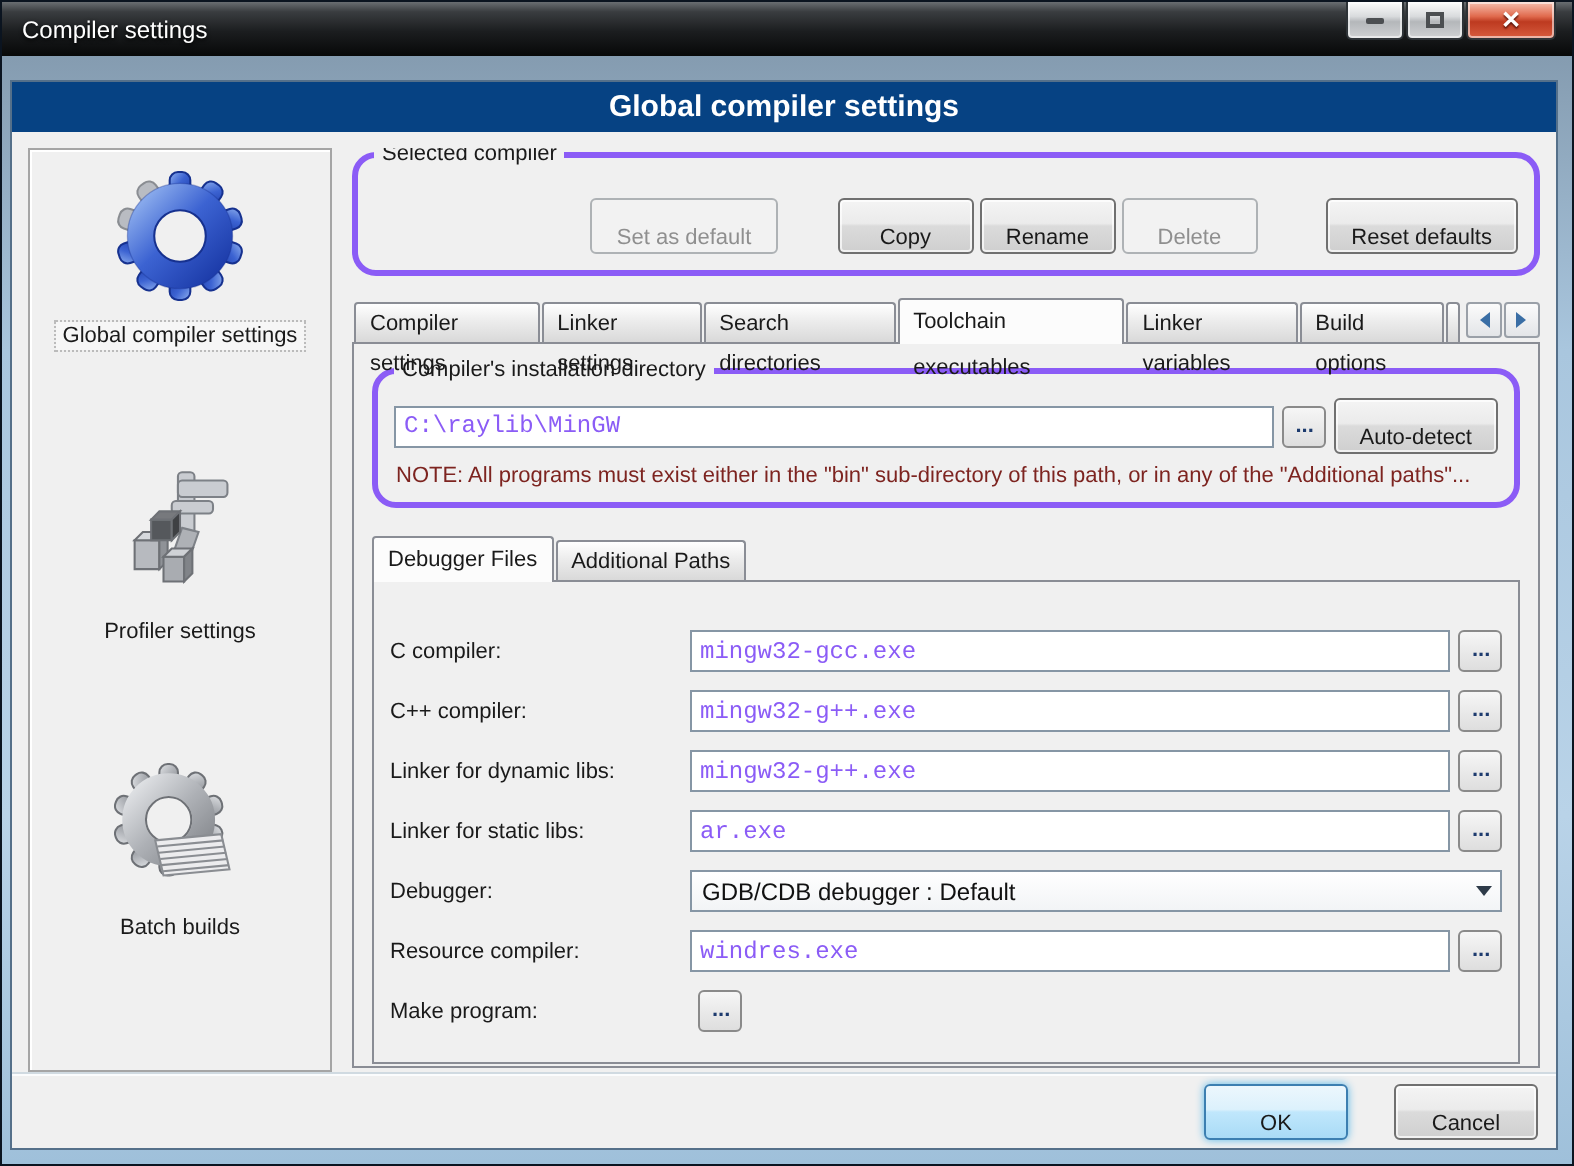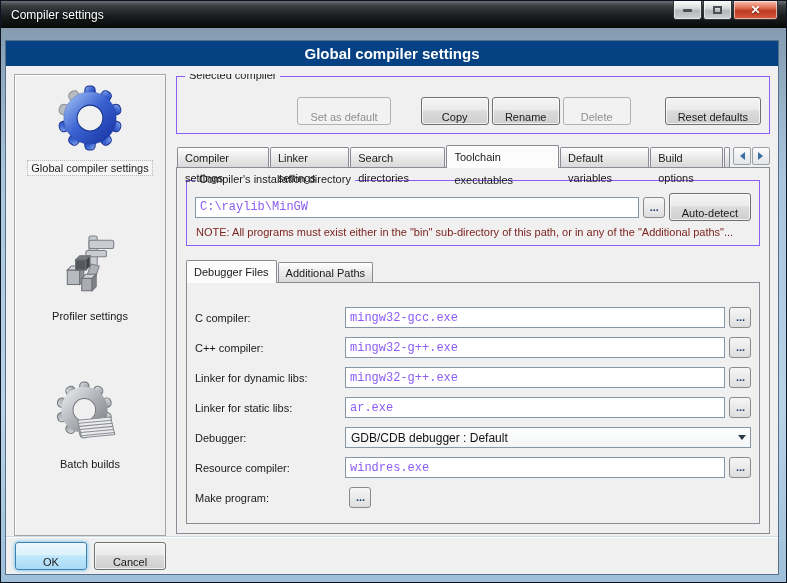--- a/index.html
+++ b/index.html
@@ -29,21 +29,21 @@
   .content{flex:1;display:flex;padding:8px 8px 0 8px;overflow:hidden;}
   
   .sidebar{width:152px;flex:0 0 152px;border:1px solid #a5a5a5;box-shadow:inset 1px 1px 0 #fff;
     margin-right:10px;display:flex;flex-direction:column;align-items:center;padding-top:6px;}
   .side-item{width:140px;height:148px;display:flex;flex-direction:column;align-items:center;
     justify-content:flex-start;cursor:pointer;}
   .side-item svg{width:66px;height:66px;margin-top:4px;}
   .side-label{font-size:11px;color:#1a1a1a;margin-top:10px;padding:1px 3px;}
   .side-item.selected .side-label{background:#f6f6f6;outline:1px dotted #bbb;}
   
-  .group{position:relative;border:1px solid #8b5cf6;border-radius:0;}
+  .group{position:relative;border:3px solid #8b5cf6;border-radius:12px;}
   .group-label{position:absolute;top:-8px;left:8px;background:#f0f0f0;padding:0 4px;font-size:11px;color:#1a1a1a;}
   
   .textbox{height:21px;border:1px solid #8696a5;background:#fff;font-family:Liberation Mono, monospace;
     font-size:12px;padding:0 4px;color:#8b5cf6;}
   .combo{height:21px;border:1px solid #8696a5;background:linear-gradient(180deg,#ffffff,#f2f4f6);
     display:flex;align-items:center;cursor:pointer;}
   .combo-text{flex:1;font-size:12px;padding:0 5px;color:#111;white-space:nowrap;overflow:hidden;}
   .combo-arrow{width:16px;display:flex;align-items:center;justify-content:center;}
   .tri-down{width:0;height:0;border:4px solid transparent;border-top:5px solid #2e3b49;margin-top:4px;}
   .btn{height:22px;padding:13px 12px;font-family:"Liberation Sans",sans-serif;font-size:11px;color:#1a1a1a;
@@ -84,21 +84,21 @@
   .note{font-size:11px;color:#7d2420;margin:5px 1px 3px;white-space:nowrap;overflow:hidden;}
   
   .subtabstrip{display:flex;align-items:flex-end;margin:10px 9px 0;position:relative;z-index:2;}
   .subpanel{margin:0 9px 10px;border:1px solid #8a8d95;background:#f0f0f0;padding:24px 8px 6px;flex:0 0 auto;}
   .frow{display:flex;align-items:center;margin-bottom:9px;}
   .flabel{width:150px;flex:0 0 150px;font-size:11px;color:#1a1a1a;}
   .frow .textbox{flex:1;}
   .frow .combo{flex:1;}
   
   .footer{flex:0 0 38px;border-top:1px solid #d0dae1;box-shadow:inset 0 1px 0 #fbfcfd;
-    display:flex;align-items:center;justify-content:flex-start;gap:7px;padding:0 9px;}
+    display:flex;align-items:center;justify-content:flex-end;gap:23px;padding:0 9px;}
   .footer .btn{min-width:72px;}
 </style>
 </head>
 <body>
 
 <div class="window">
 
   <div class="titlebar">
     <span class="title-text">Compiler settings</span>
     <div class="capbtns">
@@ -218,21 +218,21 @@
             <button class="btn disabled">Delete</button>
             <button class="btn b-reset">Reset defaults</button>
           </div>
         </div>
 
         <div class="tabstrip">
           <div class="tab">Compiler settings</div>
           <div class="tab">Linker settings</div>
           <div class="tab">Search directories</div>
           <div class="tab active">Toolchain executables</div>
-          <div class="tab">Default variables</div>
+          <div class="tab">Linker variables</div>
           <div class="tab">Build options</div>
           <div class="tab tab-sliver"></div>
           <div class="tabarrows">
             <div class="arrowbtn">
                 <span class="tri-left"></span>
               </div>
             <div class="arrowbtn">
                 <span class="tri-right"></span>
               </div>
           </div>

